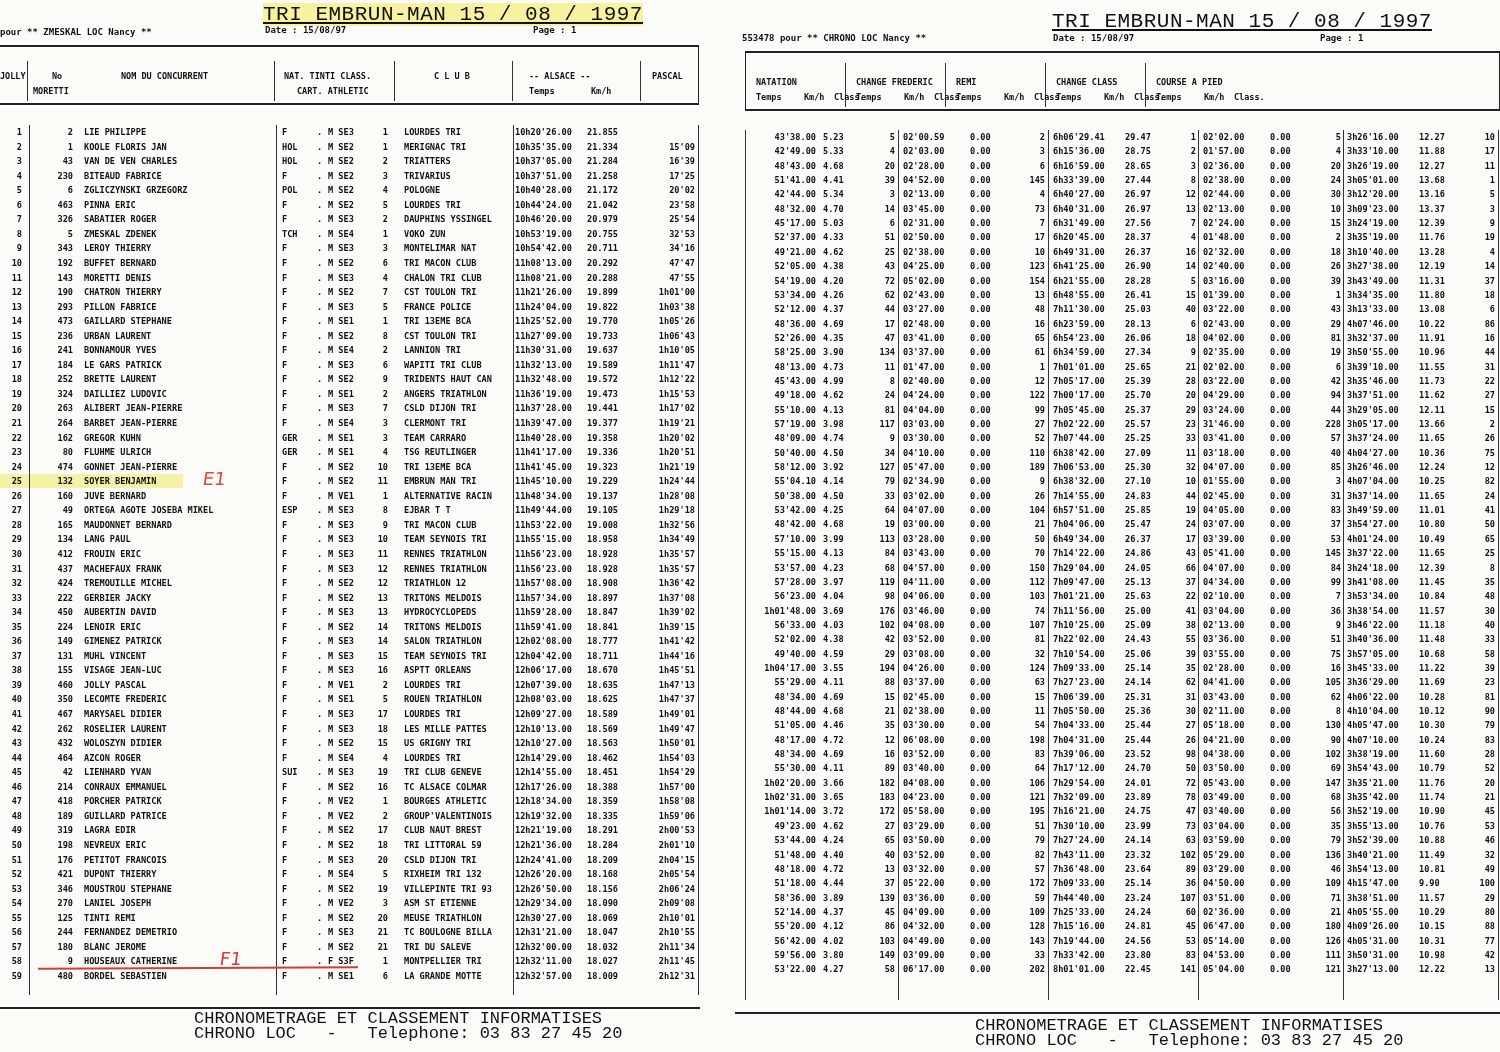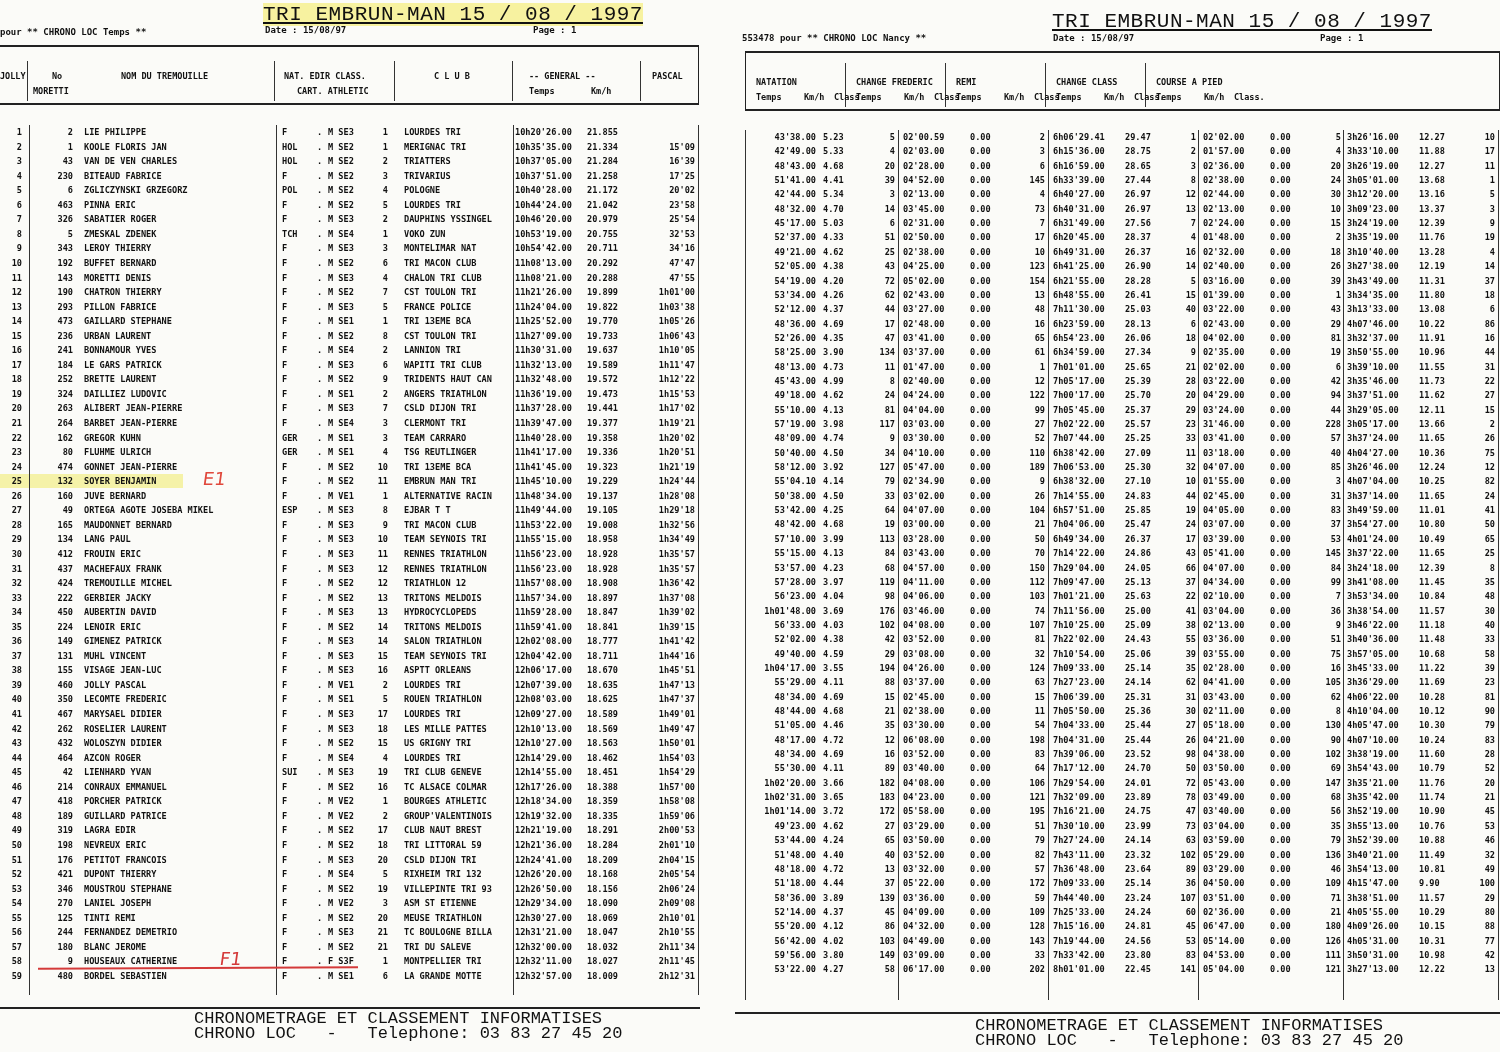--- a/index.html
+++ b/index.html
@@ -21,38 +21,38 @@
   .f1-line{position:absolute;height:2px;background:#d43a3a;transform:rotate(-0.3deg);}
   .hl-row{position:absolute;background:#f3f09a;opacity:.85;}
   .footer{position:absolute;font-family:"Liberation Mono","DejaVu Sans Mono",monospace;font-size:17px;line-height:15px;white-space:pre;}
   .bottom-rule{position:absolute;border-top:2.5px solid #222;}
 </style>
 </head>
 <body>
 
 <div class="page" id="left">
   <div class="title hl" style="left:263px;top:3px;">TRI EMBRUN-MAN 15 / 08 / 1997</div>
-  <div class="meta" style="left:0;top:27px;">pour **  CHRONO LOC Temps  **</div>
+  <div class="meta" style="left:0;top:27px;">pour **  ZMESKAL LOC Nancy  **</div>
   <div class="meta" style="left:265px;top:25px;">Date : 15/08/97</div>
   <div class="meta" style="left:533px;top:25px;">Page : 1</div>
 
   <div class="hdr" style="left:0;top:45px;width:698px;height:56px;">
     <div class="vline" style="left:27px;top:14px;height:40px;"></div>
     <div class="vline" style="left:274px;top:14px;height:40px;"></div>
     <div class="vline" style="left:394px;top:14px;height:40px;"></div>
     <div class="vline" style="left:512px;top:14px;height:40px;"></div>
     <div class="vline" style="left:640px;top:14px;height:40px;"></div>
     <span class="h" style="left:0;top:24px;">JOLLY</span>
     <span class="h" style="left:52px;top:24px;">No</span>
     <span class="h" style="left:33px;top:39px;">MORETTI</span>
-    <span class="h" style="left:121px;top:24px;">NOM DU TREMOUILLE</span>
-    <span class="h" style="left:284px;top:24px;">NAT. EDIR  CLASS.</span>
+    <span class="h" style="left:121px;top:24px;">NOM DU CONCURRENT</span>
+    <span class="h" style="left:284px;top:24px;">NAT. TINTI  CLASS.</span>
     <span class="h" style="left:297px;top:39px;">CART. ATHLETIC</span>
     <span class="h" style="left:434px;top:24px;">C L U B</span>
-    <span class="h" style="left:529px;top:24px;">-- GENERAL --</span>
+    <span class="h" style="left:529px;top:24px;">-- ALSACE --</span>
     <span class="h" style="left:529px;top:39px;">Temps</span>
     <span class="h" style="left:591px;top:39px;">Km/h</span>
     <span class="h" style="left:652px;top:24px;">PASCAL</span>
   </div>
 
   <div class="hl-row" style="left:0;top:474px;width:183px;height:14px;"></div>
   <div class="body" id="left-body" style="left:0;top:125px;width:705px;height:870px;">
     <div class="vline" style="left:29px;top:0;height:870px;"></div>
     <div class="vline" style="left:276px;top:0;height:870px;"></div>
     <div class="vline" style="left:513px;top:0;height:870px;"></div>

